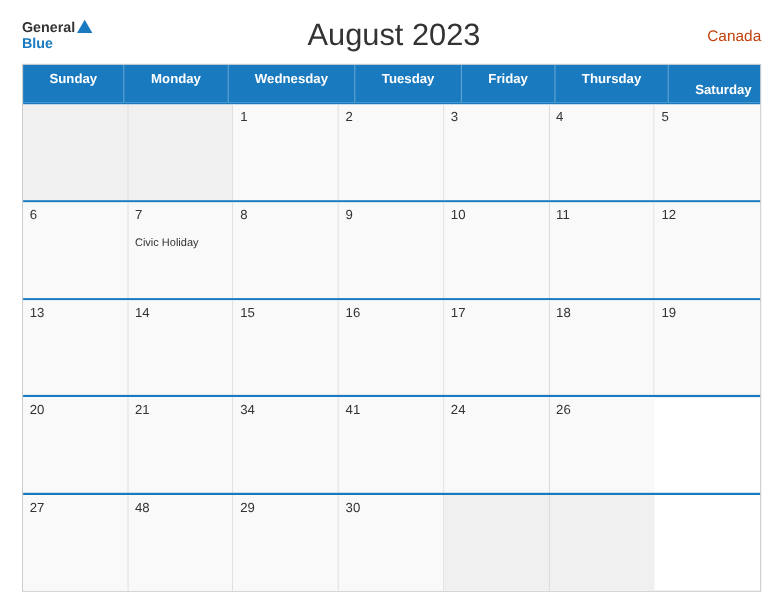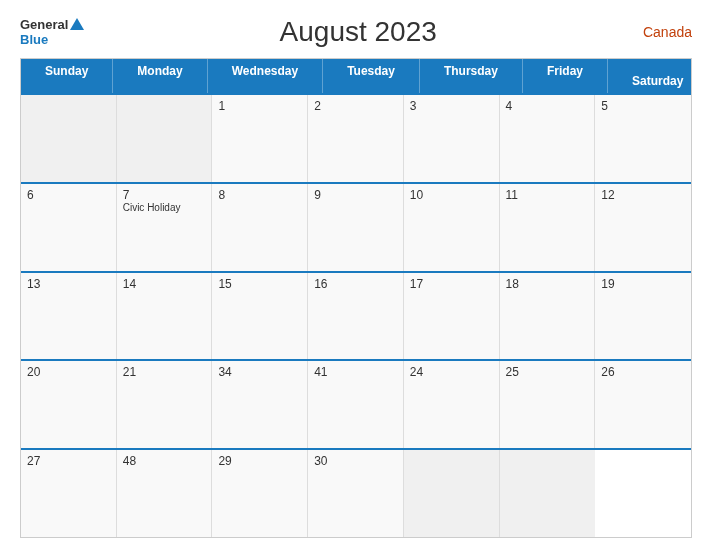--- a/index.html
+++ b/index.html
@@ -120,21 +120,21 @@
 
     .day-number {
       font-size: 12px;
       color: #333;
       font-weight: normal;
     }
 
     .day-event {
       font-size: 10px;
       color: #333;
-      margin-top: 0;
+      margin-top: 14px;
     }
 
     .day-cell.empty {
       background: #f0f0f0;
     }
   </style>
 </head>
 <body>
 
 <div class="page">
@@ -153,22 +153,22 @@
     <span class="country-label">Canada</span>
   </div>
 
   <div class="calendar">
 
     <div class="day-headers">
     <div class="day-header">Sunday</div>
         <div class="day-header">Monday</div>
         <div class="day-header">Wednesday</div>
         <div class="day-header">Tuesday</div>
+        <div class="day-header">Friday</div>
         <div class="day-header">Thursday</div>
-        <div class="day-header">Friday</div>
         <div class="day-header">Saturday</div>
       </div>
 
     <div class="weeks">
     <div class="week-row">
           <div class="day-cell empty"></div>
           <div class="day-cell empty"></div>
           <div class="day-cell">
             <span class="day-number">1</span>
           </div>
@@ -240,23 +240,20 @@
             <span class="day-number">21</span>
           </div>
           <div class="day-cell">
             <span class="day-number">34</span>
           </div>
           <div class="day-cell">
             <span class="day-number">41</span>
           </div>
           <div class="day-cell">
             <span class="day-number">24</span>
-          </div>
-          <div class="day-cell">
-            <span class="day-number">25</span>
           </div>
           <div class="day-cell">
             <span class="day-number">26</span>
           </div>
         </div>
         <div class="week-row">
           <div class="day-cell">
             <span class="day-number">27</span>
           </div>
           <div class="day-cell">

